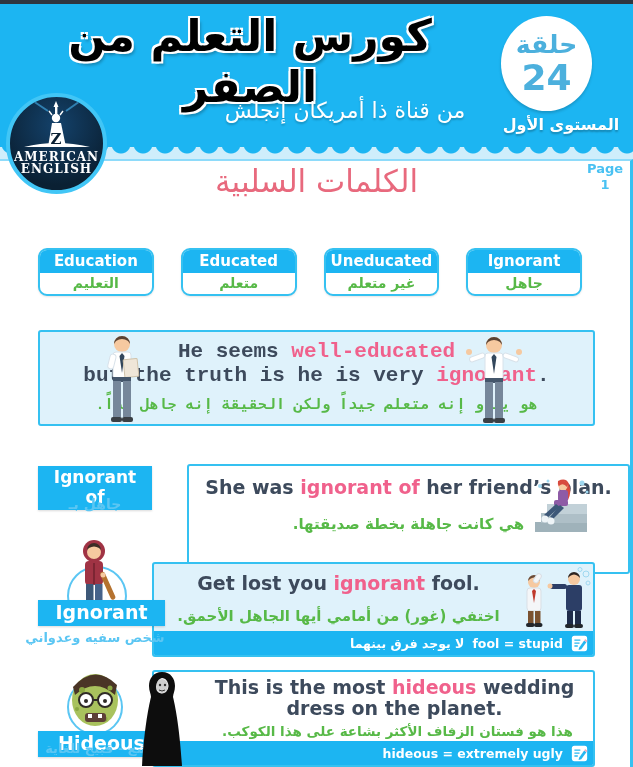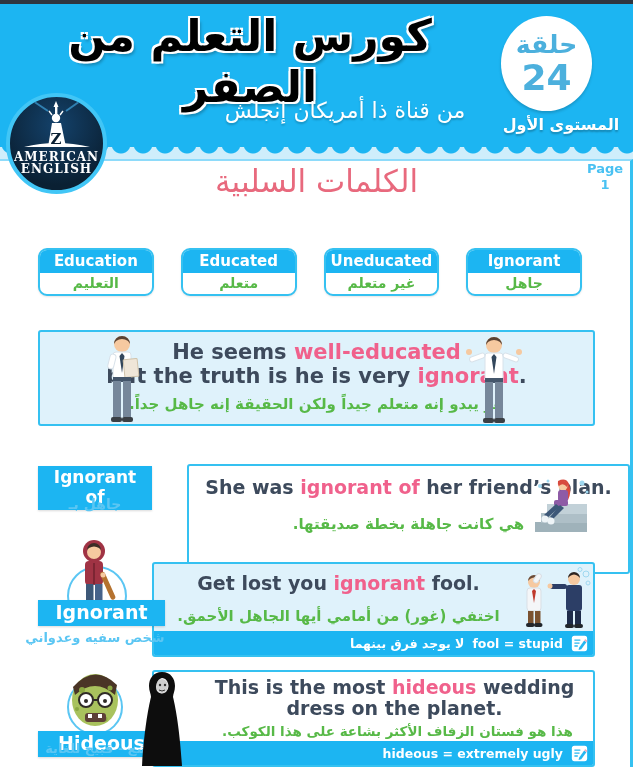--- a/index.html
+++ b/index.html
@@ -54,21 +54,21 @@
   
   .box { position:absolute; border:2px solid #35c1f1; border-radius:3px; overflow:hidden; }
   .box1 { top:330px; left:38px; width:557px; height:96px; background:#dff2fb; }
   .box2 { top:464px; left:152px; width:443px; height:110px; background:#fff;margin-left:35px; }
   .box3 { top:562px; left:152px; width:443px; height:95px; background:#dff2fb; }
   .box4 { top:670px; left:152px; width:443px; height:97px; background:#fff; }
   .en-line { font-weight:bold; color:#3d4a5c; text-align:center; }
   .hl { color:#f0618c; }
   .ar-line { font-weight:bold; color:#57b947; text-align:center; }
   .b1-en { font-size:21px; line-height:1.15; }
-  .b1-wrap { padding-top:8px; }
+  .b1-wrap { padding-top:8px;font-family:Liberation Mono, monospace; }
   .b1-ar { font-size:15px; margin-top:7px; }
   .b2-en { font-size:19px; margin-top:10px; }
   .b2-ar { font-size:15px; margin-top:17px; }
   .b3-en { font-size:19px; margin-top:8px; padding-right:70px; }
   .b3-ar { font-size:15px; margin-top:13px; padding-right:70px; }
   .b4-en { font-size:19px; line-height:1.1; margin-top:5px; padding-left:48px; padding-right:6px; }
   .b4-ar { font-size:13.5px; margin-top:4px; padding-left:48px; }
 
   
   .label-box { position:absolute; left:38px; background:#1cb5f2; color:#fff; font-weight:bold;

